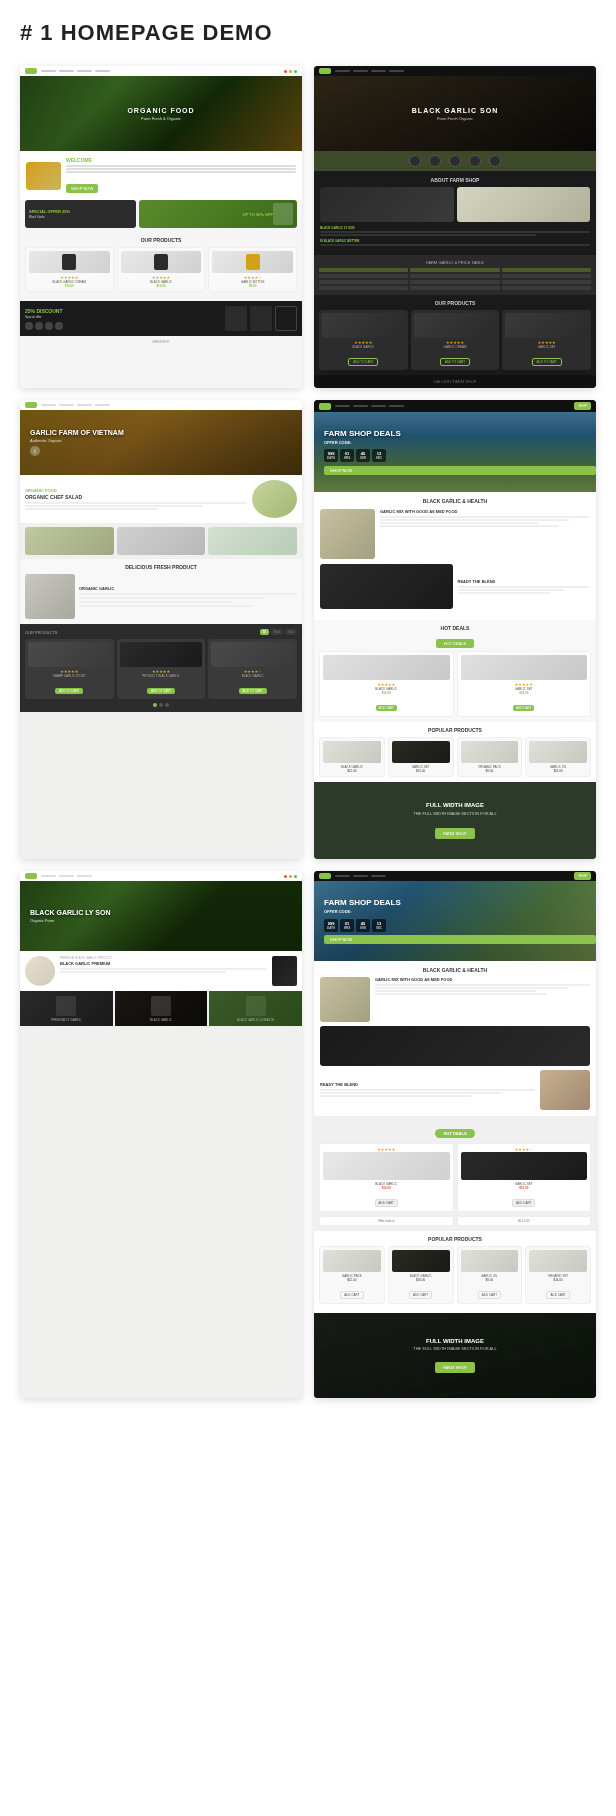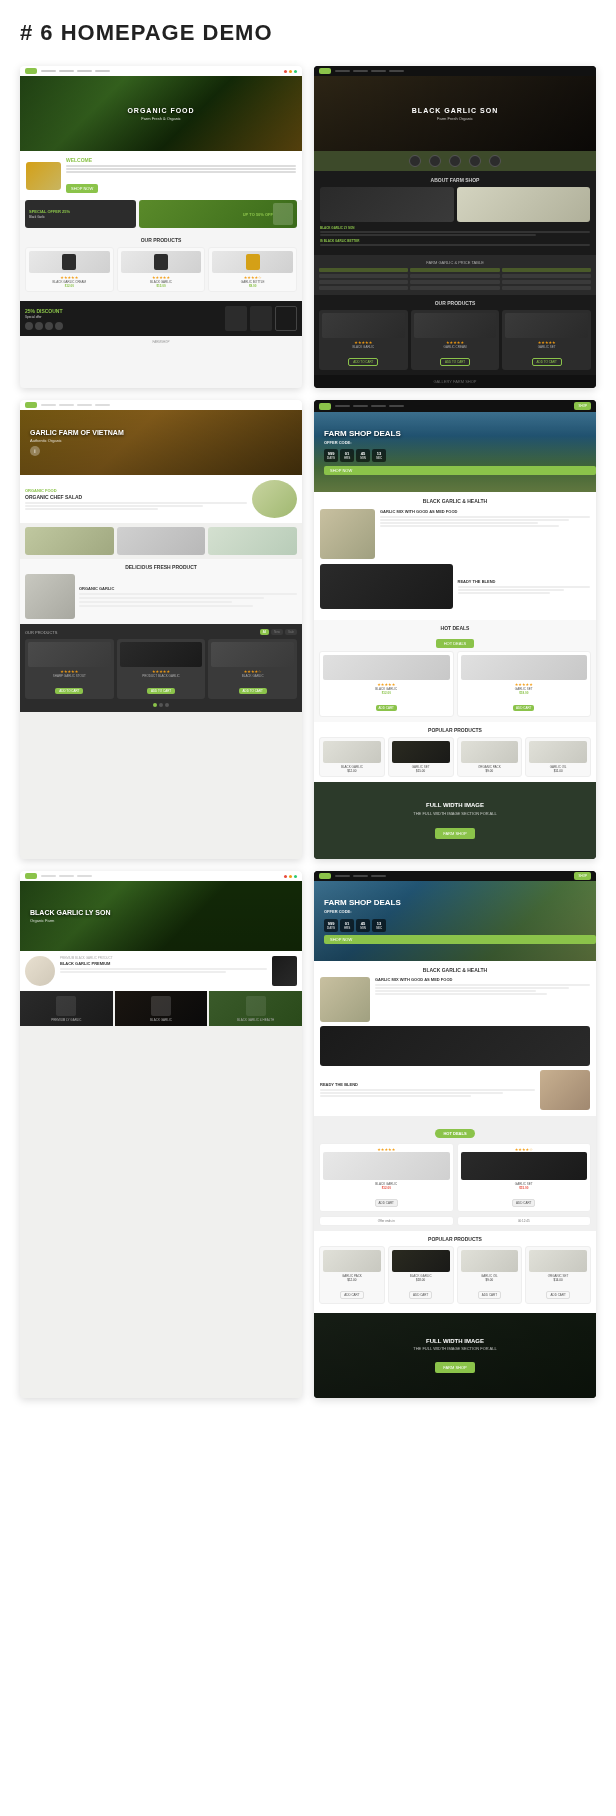--- a/index.html
+++ b/index.html
@@ -1392,21 +1392,21 @@
       color: white;
       font-size: 4px;
       padding: 3px 8px;
       border-radius: 2px;
       display: inline-block;
     }
   </style>
 </head>
 <body>
 
-<h1 class="page-title"># 6 HOMEPAGE DEMO</h1>
+<h1 class="page-title"># 1 HOMEPAGE DEMO</h1>
 
 <div class="grid-container">
 
   <div class="demo-card card1">
     <div class="nav-bar">
       <div class="nav-logo"></div>
       <div class="nav-items">
         <div class="nav-item"></div>
         <div class="nav-item"></div>
         <div class="nav-item"></div>

